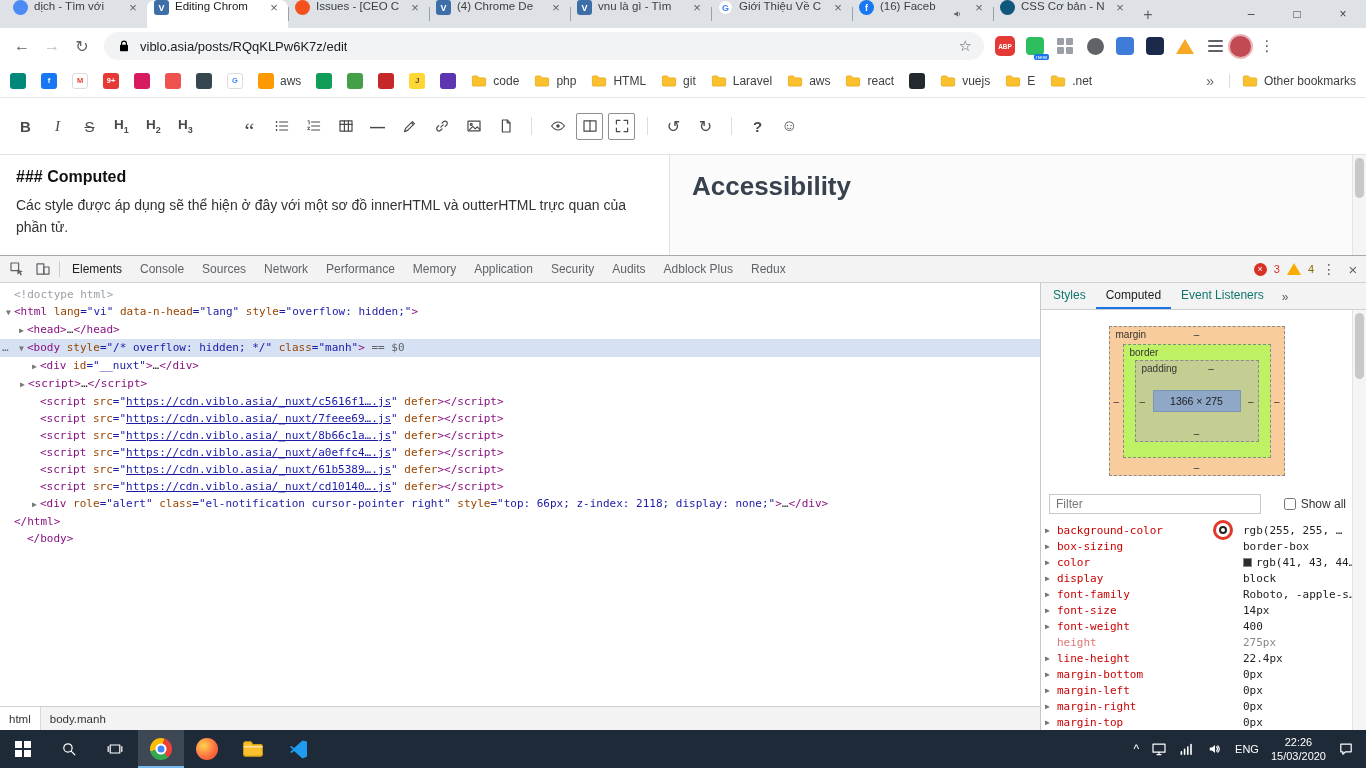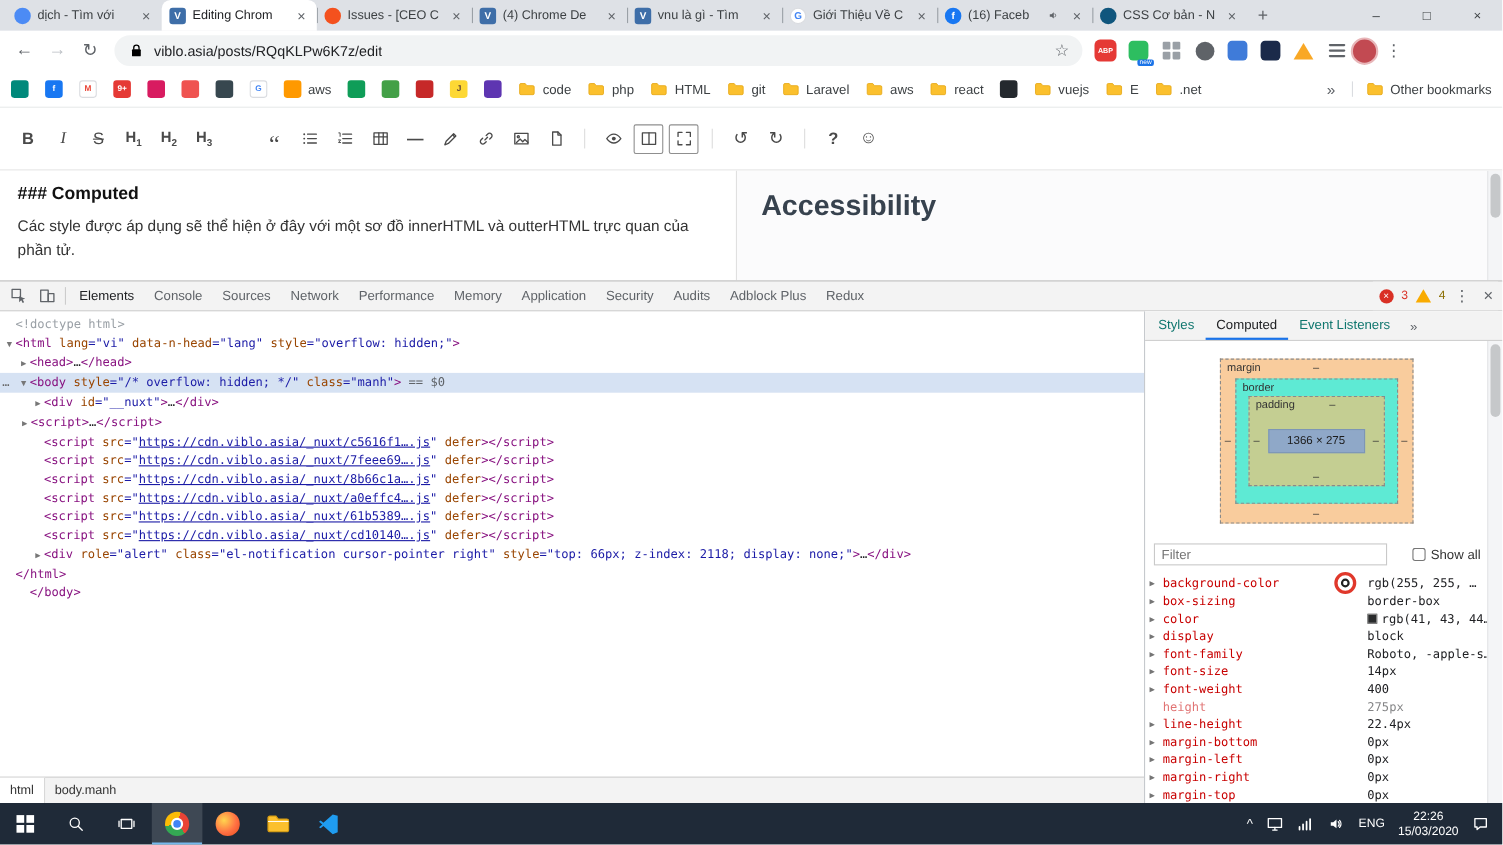--- a/index.html
+++ b/index.html
@@ -4,21 +4,21 @@
 <style>
 *{margin:0;padding:0;box-sizing:border-box}
 html,body{width:1366px;height:768px;overflow:hidden}
 body{font-family:"Liberation Sans","DejaVu Sans",sans-serif;background:#fff}
 .screen{position:relative;width:1366px;height:768px;background:#fff;overflow:hidden}
 .icn{display:inline-flex;align-items:center;justify-content:center;line-height:0}
 
 
 .tabstrip{position:absolute;top:0;left:0;width:100%;height:28px;background:#dee1e6;display:flex;align-items:flex-end}
 .tabs{display:flex;align-items:flex-end;padding-left:6px;height:28px}
-.tab{width:141px;height:28px;display:flex;align-items:center;gap:6px;padding:0 7px;font-size:11.5px;color:#3c4043;position:relative}
+.tab{width:141px;height:28px;display:flex;gap:6px;padding:0 7px;font-size:11.5px;color:#3c4043;position:relative}
 .tab+.tab:not(.active)::before{content:"";position:absolute;left:0;top:7px;bottom:7px;width:1px;background:#9aa0a6}
 .tab.active{background:#fff;border-radius:8px 8px 0 0;color:#202124;z-index:2}
 .tab .ttl{flex:1;white-space:nowrap;overflow:hidden}
 .tab .close{color:#5f6368;font-size:13px;width:14px;text-align:center;flex:none}
 .fav{width:15px;height:15px;flex:none;border-radius:3px;display:flex;align-items:center;justify-content:center;font-size:9px;font-weight:bold;color:#fff}
 .fav.circle{border-radius:50%}
 .newtab{width:28px;height:26px;font-size:16px;color:#5f6368;display:flex;align-items:center;justify-content:center}
 .wincontrols{margin-left:auto;display:flex;height:28px}
 .wc{width:46px;display:flex;align-items:center;justify-content:center;font-size:12px;color:#3c4043}
 
@@ -110,21 +110,21 @@
 .crumb.first{background:#fff;border-right:1px solid #d8d8d8}
 
 
 .dt-side{width:326px;flex:none;border-left:1px solid #c6c9cd;display:flex;flex-direction:column;position:relative;background:#fff}
 .side-tabs{height:27px;border-bottom:1px solid #d0d0d0;background:#f3f3f3;display:flex;align-items:flex-end;flex:none;padding-left:2px}
 .side-tab{padding:0 10px;font-size:12px;color:#0f766e;line-height:24px;height:26px}
 .side-tab.sel{color:#202124;border-bottom:2px solid #1a73e8}
 .side-more{margin-left:2px;color:#5f6368;font-size:12px;line-height:24px;padding:0 6px}
 .side-body{flex:1;position:relative;overflow:hidden;padding-right:14px}
 .bm-margin{position:relative;width:176px;height:150px;margin:16px auto 0;background:#f9cc9d;border:1px dashed #8a8a8a}
-.bm-border{position:absolute;top:17px;left:13px;right:13px;bottom:17px;background:#5eead4;border:1px dashed #8a8a8a}
+.bm-border{position:absolute;top:17px;left:13px;right:13px;bottom:17px;background:#bef264;border:1px dashed #8a8a8a}
 .bm-padding{position:absolute;top:15px;left:11px;right:11px;bottom:15px;background:#c4ce92;border:1px dashed #8a8a8a}
 .bm-content{position:absolute;top:50%;left:50%;transform:translate(-50%,-50%);width:88px;height:22px;background:#8fa8c8;border:1px solid #7d96b5;display:flex;align-items:center;justify-content:center;font-size:10.5px;color:#1c1c1c}
 .bm-label{position:absolute;top:2px;left:6px;font-size:10px;color:#333}
 .bm-dash{position:absolute;font-size:10px;color:#333}
 .bm-dash.t{top:2px;left:50%;transform:translateX(-50%)}
 .bm-dash.b{bottom:2px;left:50%;transform:translateX(-50%)}
 .bm-dash.l{left:4px;top:50%;transform:translateY(-50%)}
 .bm-dash.r{right:4px;top:50%;transform:translateY(-50%)}
 .filter-row{display:flex;align-items:center;justify-content:space-between;margin:18px 6px 0 8px}
 .filter-input{width:212px;height:20px;border:1px solid #c9c9c9;font-size:12px;padding:0 6px;color:#333;background:#fff;font-family:"Liberation Sans",sans-serif}

